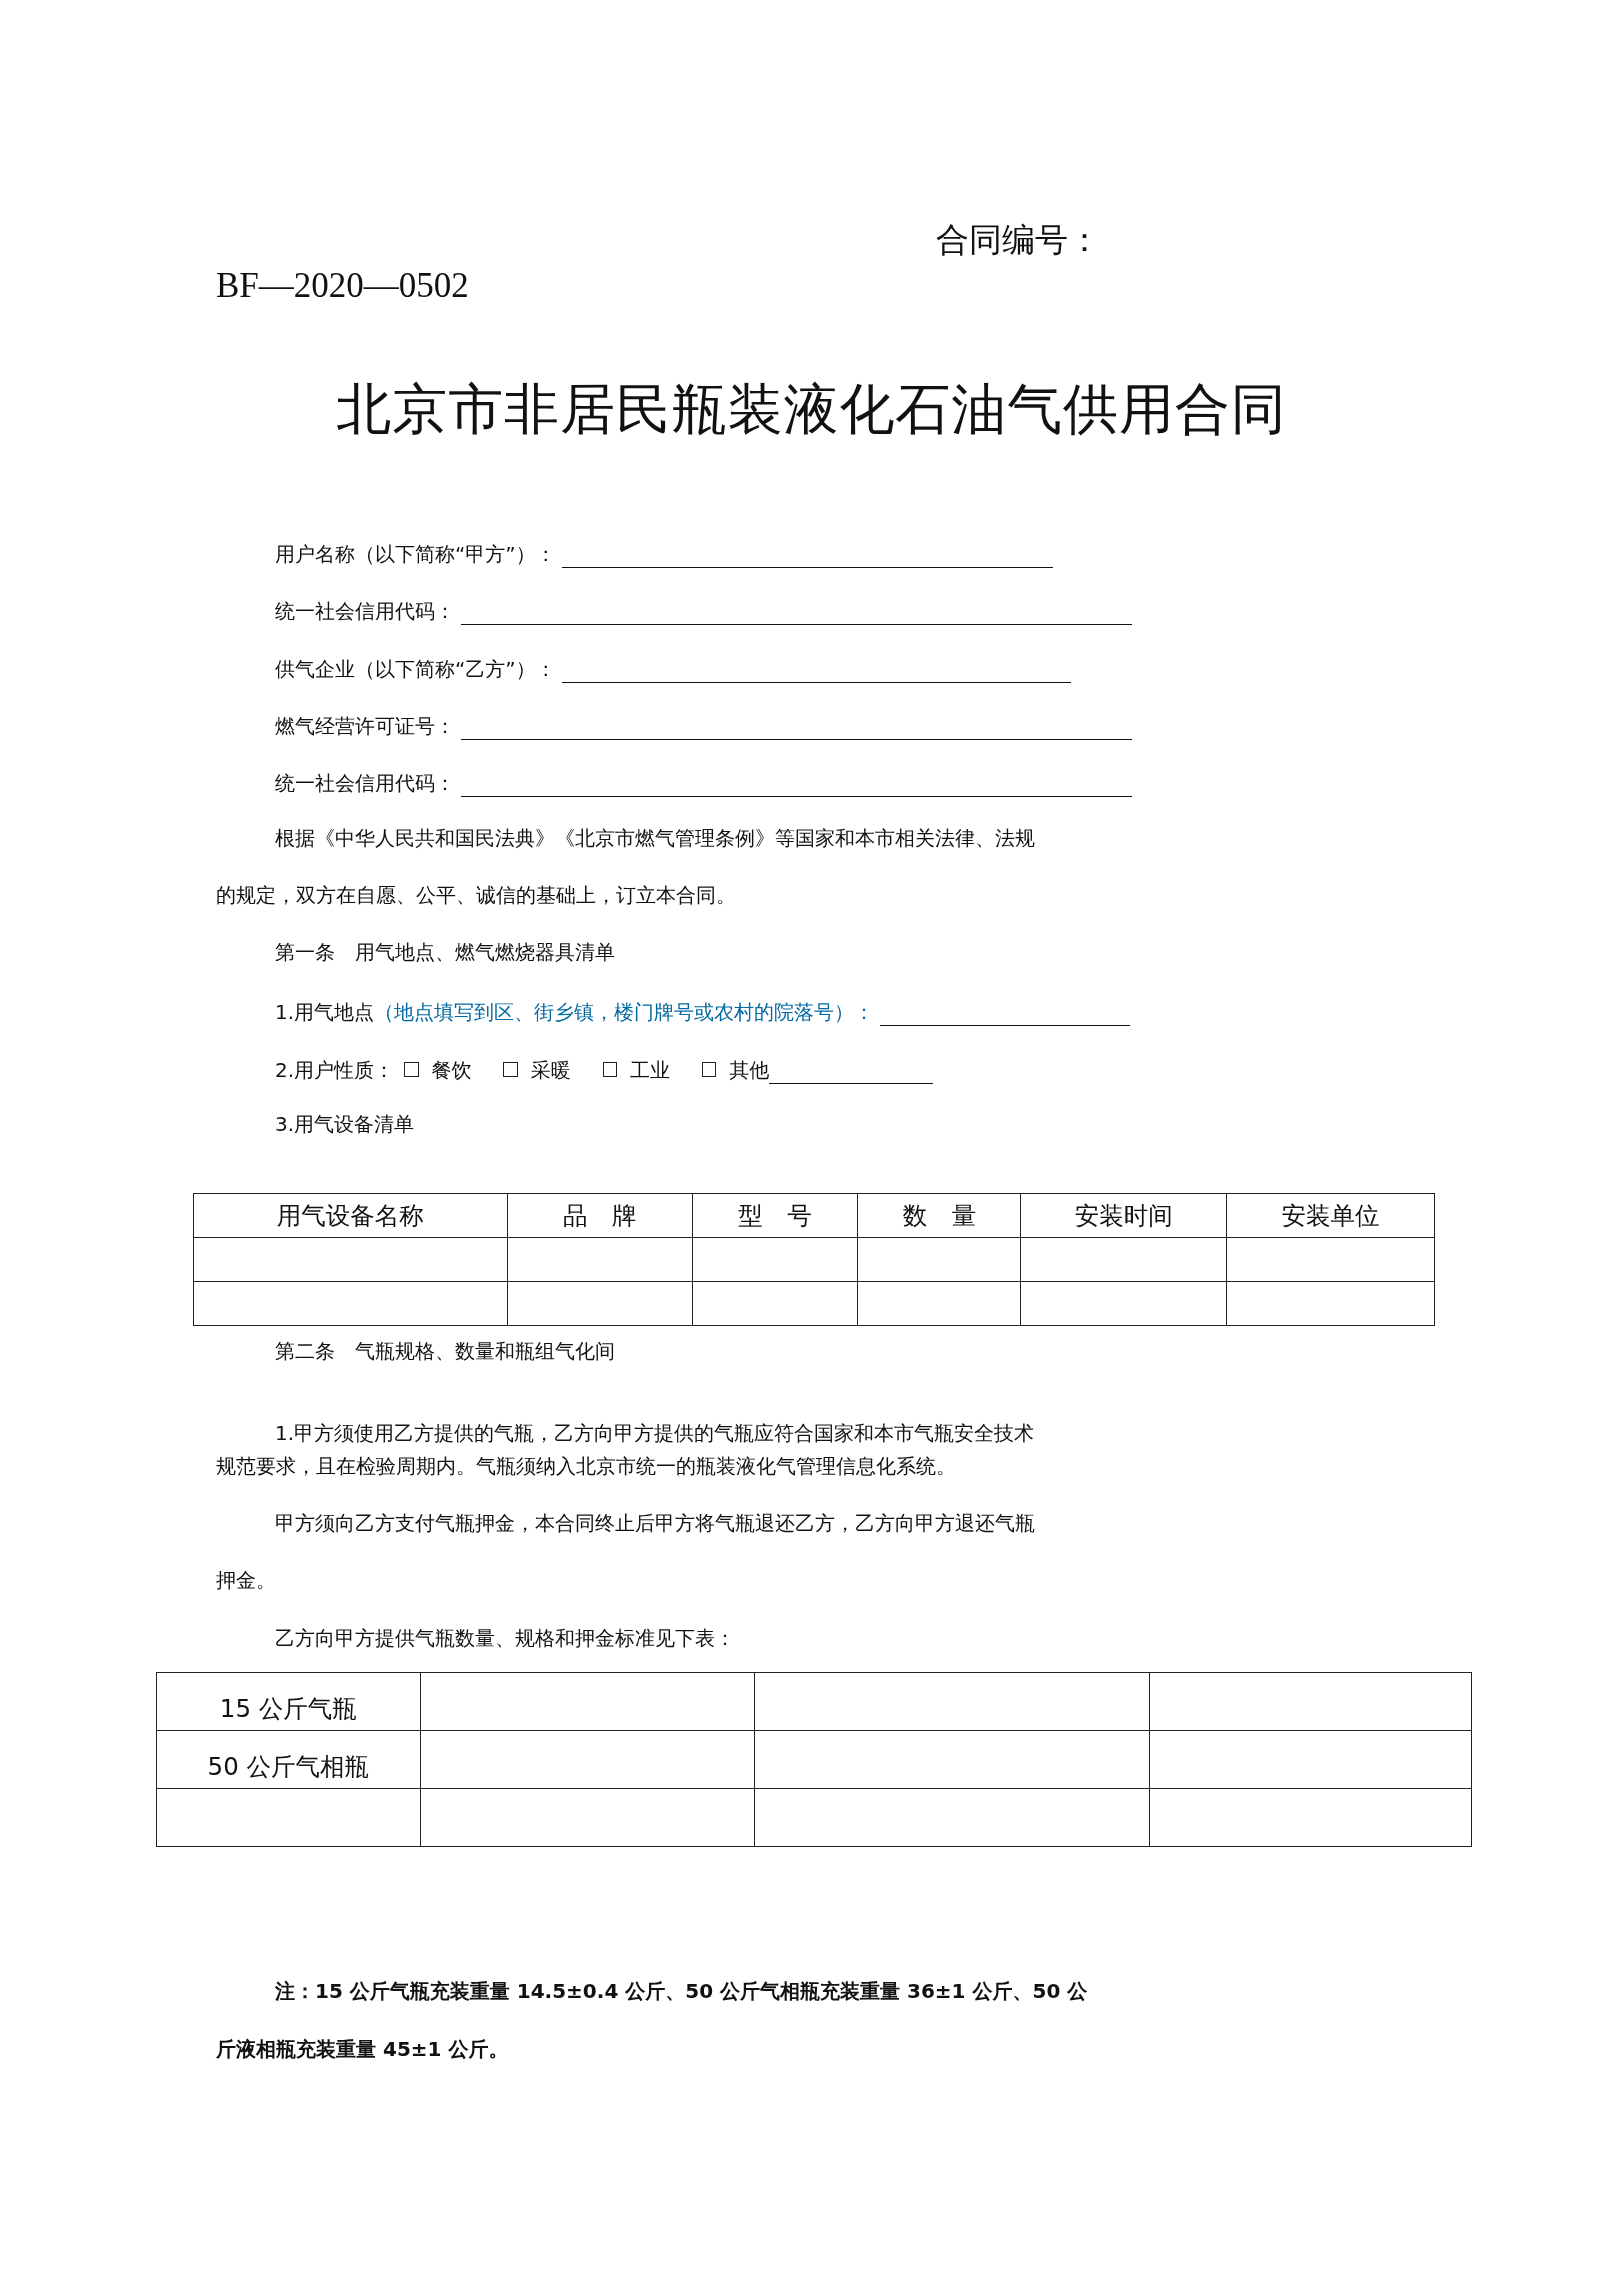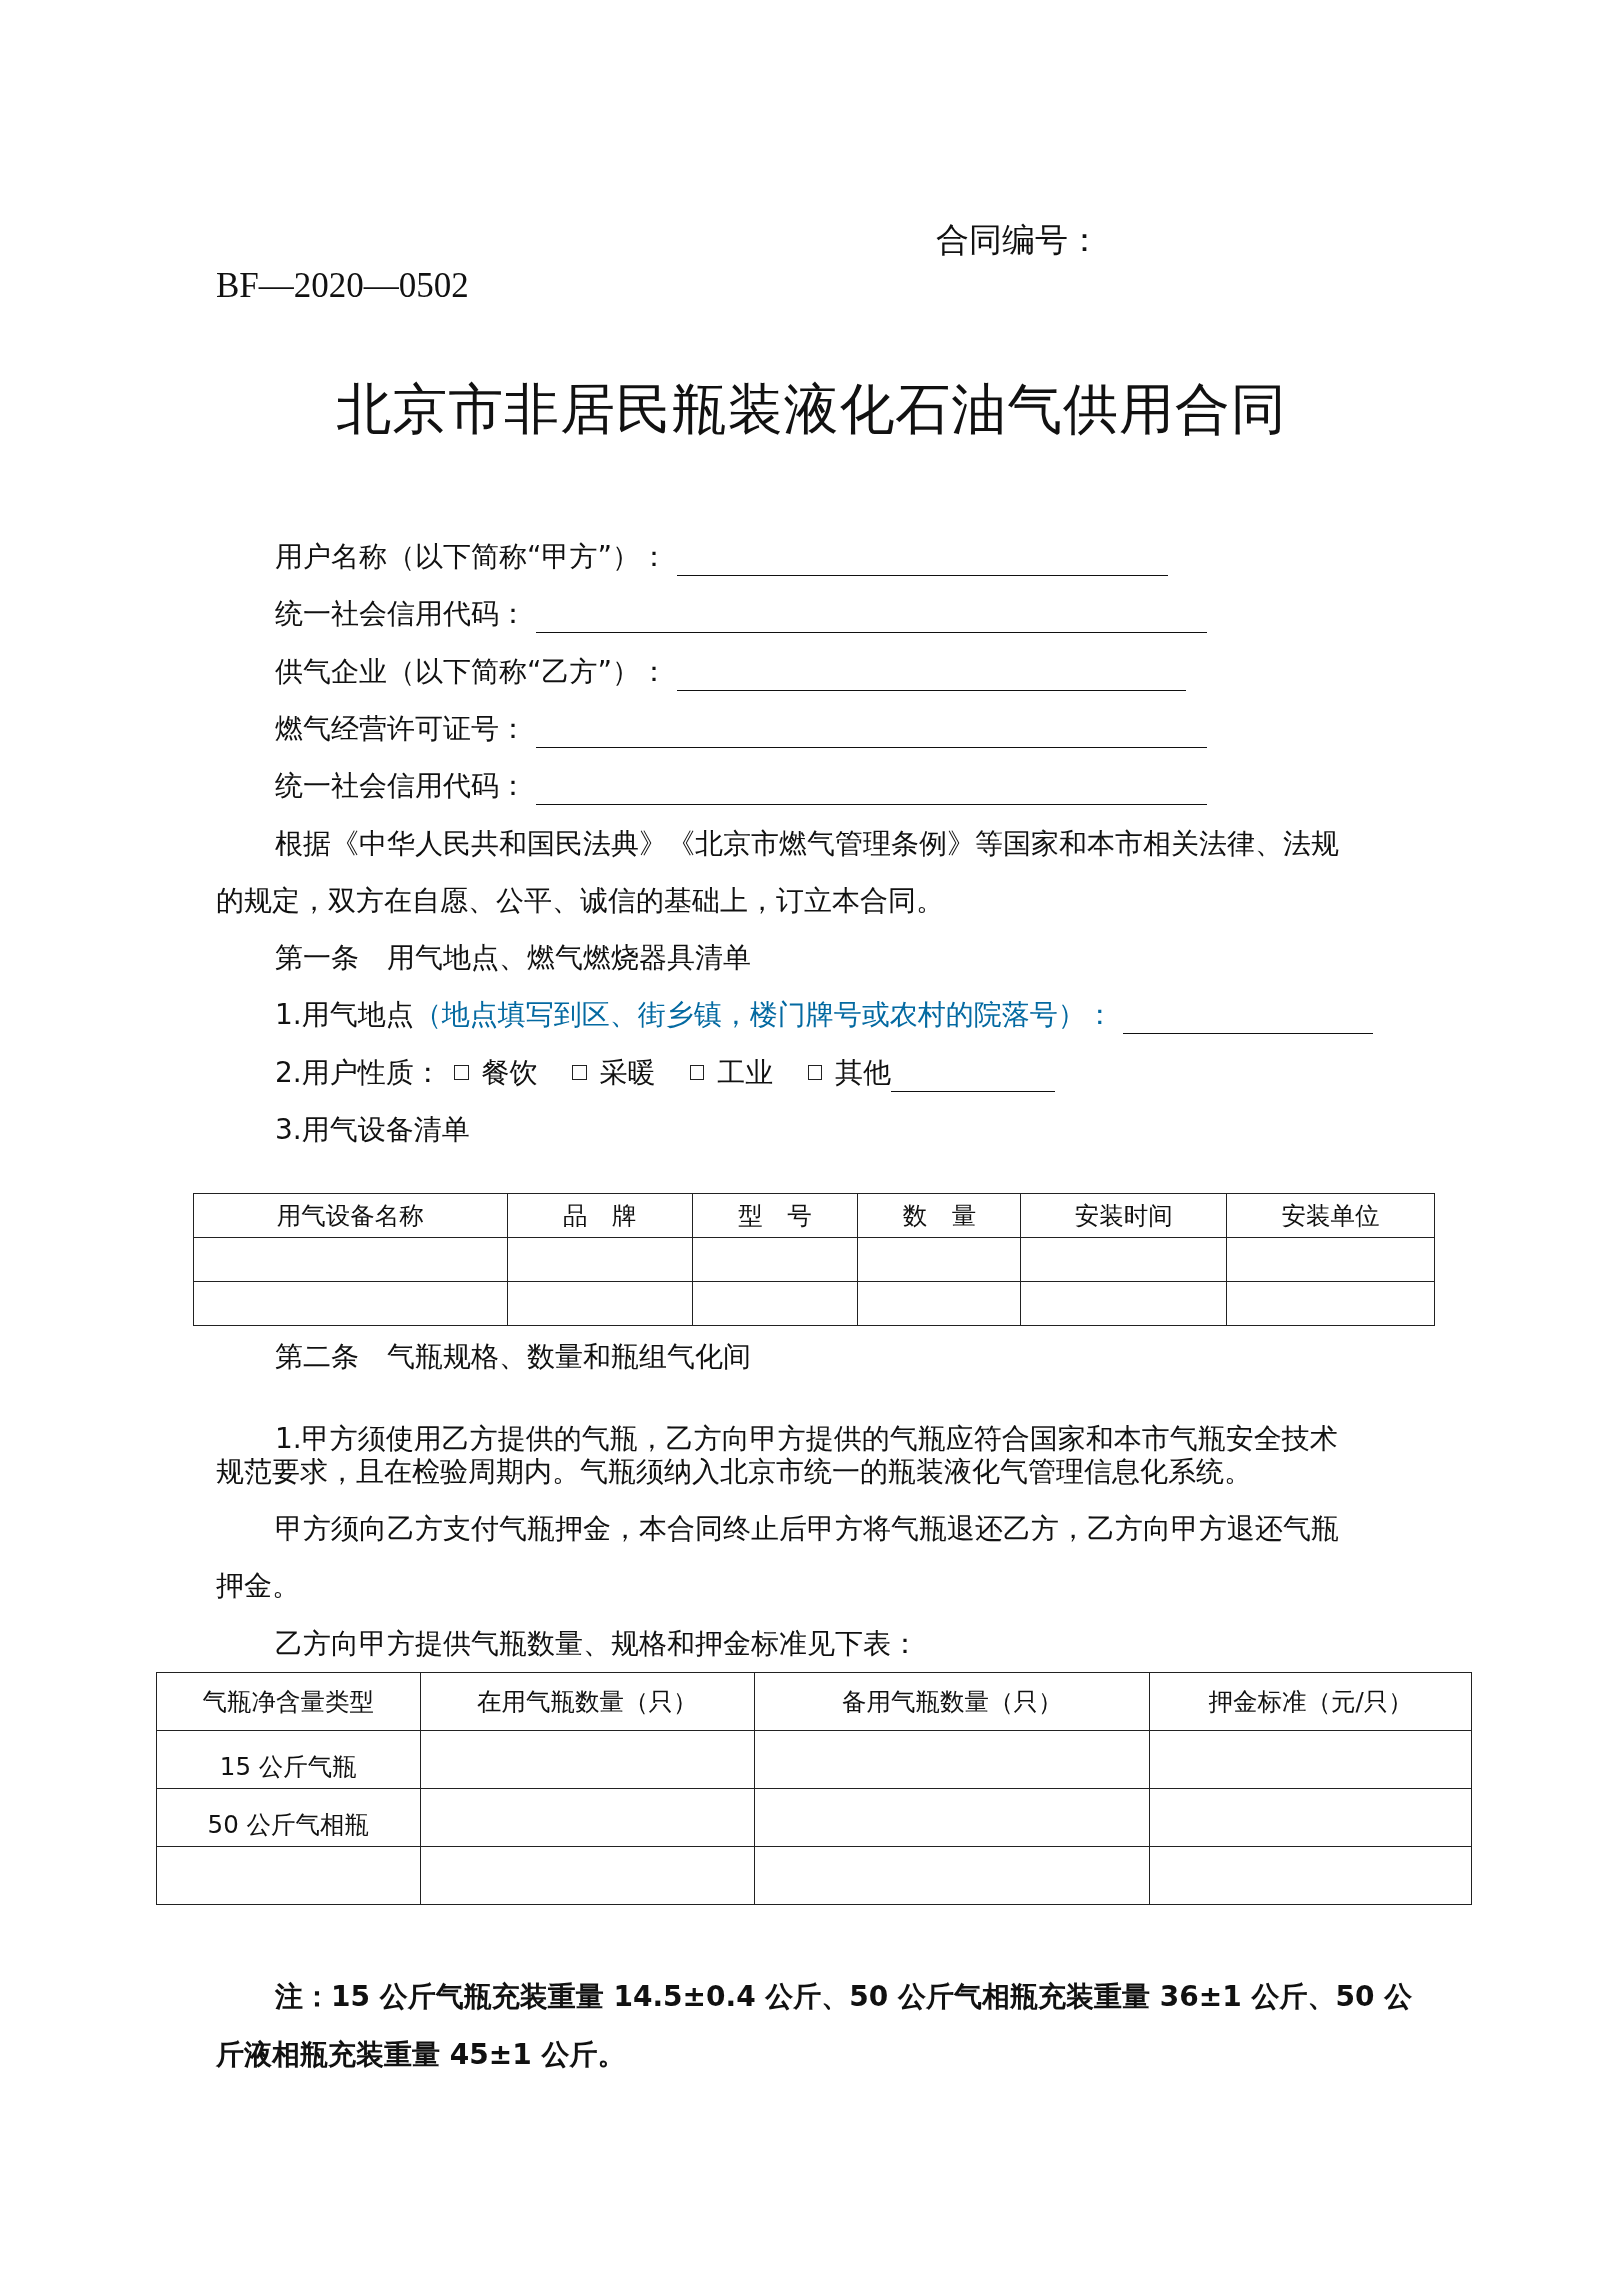--- a/index.html
+++ b/index.html
@@ -2,21 +2,21 @@
 <html style="font-size:14.5px"><head>
 <meta charset="utf-8">
 <style>
   html, body { margin: 0; padding: 0; background: #ffffff; }
   body { width: 1623px; height: 2294px; position: relative; overflow: hidden;
          font-family: "DejaVu Sans", "Liberation Sans", sans-serif; color: #111; }
   .abs { position: absolute; }
   .code { left: 216px; top: 218px; font-family: "Liberation Serif", "DejaVu Serif", serif; font-size: 35px; margin-top: 48px; }
   .contract-no { left: 936px; top: 218px; font-size: 33px; }
   .title { left: 0; width: 1623px; top: 373px; text-align: center; font-size: 55px; letter-spacing: 0.9px; }
-  .line { font-size: 28px; white-space: nowrap; }
+  .line { font-size: 20px; white-space: nowrap; }
   .blank { display: inline-block; border-bottom: 1.8px solid #111; height: 29px; vertical-align: bottom; }
   .gray { color: #0369a1; }
   .cb { display: inline-block; width: 12.7px; height: 12.7px; border: 1.4px solid #222; margin: 0 12.7px 3.6px 12.7px; vertical-align: middle; }
   table { border-collapse: collapse; }
   table td { border: 1.8px solid #222; text-align: center; font-size: 24.5px; padding: 0; }
   .bold { font-weight: bold; }
 </style>
 </head>
 <body>
 
@@ -108,26 +108,20 @@
 <div class="abs line" style="left:275px; top:1625px;">乙方向甲方提供气瓶数量、规格和押金标准见下表：</div>
 
 <table class="abs" style="left:156px; top:1672px; width:1316px;">
   <colgroup>
     <col style="width:264px">
       <col style="width:335px">
       <col style="width:396px">
       <col style="width:322px">
   </colgroup>
   <tbody>
-      <tr style="height:58px;">
-    <td>气瓶净含量类型</td>
-    <td>在用气瓶数量（只）</td>
-    <td>备用气瓶数量（只）</td>
-    <td>押金标准（元/只）</td>
-  </tr>
   <tr style="height:58px;">
     <td style="vertical-align:bottom; padding-bottom:5.5px;">15 公斤气瓶</td>
     <td></td>
     <td></td>
     <td></td>
   </tr>
   <tr style="height:58px;">
     <td style="vertical-align:bottom; padding-bottom:5.5px;">50 公斤气相瓶</td>
     <td></td>
     <td></td>

